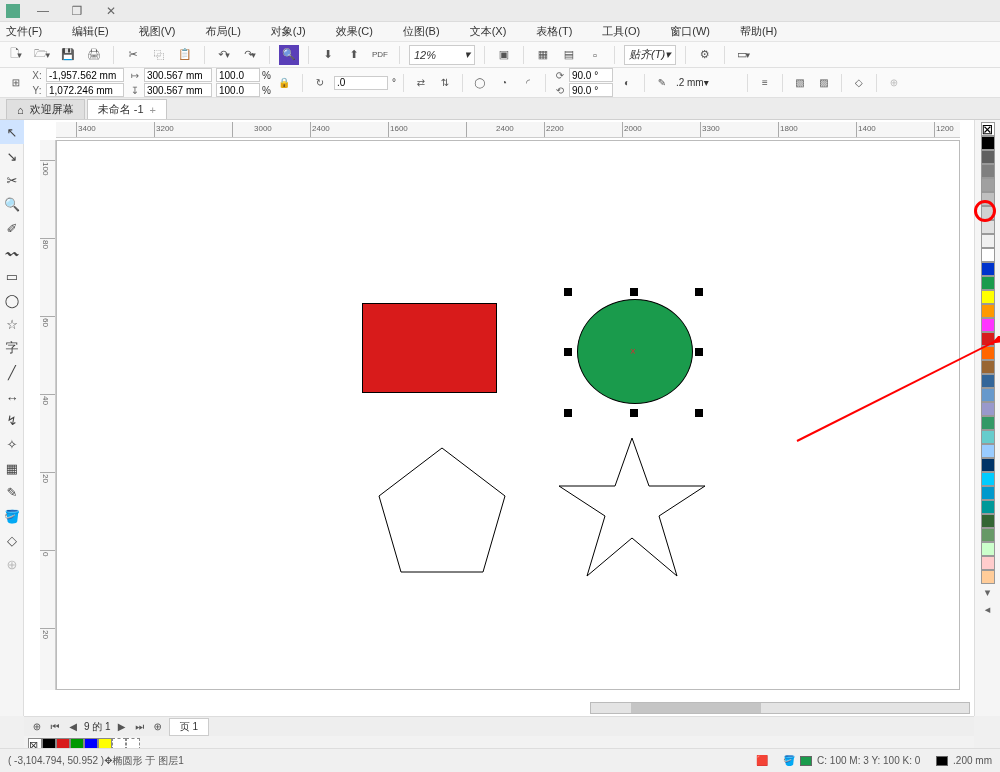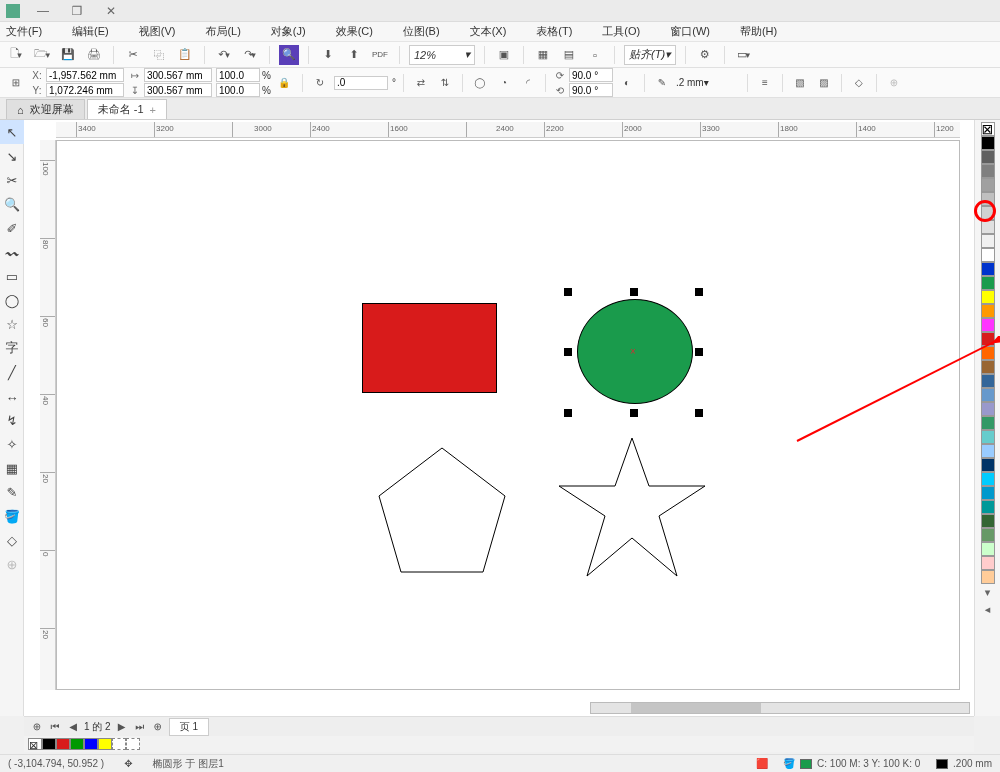--- a/index.html
+++ b/index.html
@@ -46,21 +46,21 @@
   .shape-star { position: absolute; left: 500px; top: 295px; }
   .annot-arrow { position: absolute; left: 550px; top: 195px; }
   .annot-circle { position: absolute; right: 4px; top: 200px; width: 22px; height: 22px; border: 3px solid red; border-radius: 50%; z-index: 50; }
   .pagetabs { height: 20px; background: #eee; display: flex; align-items: center; padding: 0 6px; gap: 4px; font-size: 10px; border-top: 1px solid #ddd; position: absolute; left: 24px; right: 26px; bottom: 36px; }
   .pagetabs .nav { width: 14px; height: 14px; display: flex; align-items: center; justify-content: center; color: #555; }
   .pagetabs .ptab { padding: 1px 10px; border: 1px solid #ccc; background: #fff; }
   .hsb { position: absolute; margin-left: auto; right: 4px; bottom: 2px; width: 380px; height: 12px; background: #e4e4e4; border: 1px solid #bbb; }
   .hsb .thumb { position: absolute; left: 40px; top: 0; width: 130px; height: 10px; background: #c5c5c5; }
   .minicolor { height: 16px; background: #f2f2f2; display: flex; align-items: center; gap: 0; padding-left: 4px; position: absolute; left: 24px; right: 26px; bottom: 20px; }
   .minicolor .msw { width: 14px; height: 12px; border: 1px solid #888; }
-  .statusbar { position: absolute; left: 0; right: 0; bottom: 0; height: 18px; background: #f0f0f0; border-top: 1px solid #ddd; display: flex; align-items: center; padding: 0 8px; font-size: 10px; color: #555; gap: 20px; }
+  .statusbar { position: absolute; left: 0; right: 0; bottom: 0; height: 24px; background: #f0f0f0; border-top: 1px solid #ddd; display: flex; align-items: center; padding: 0 8px; font-size: 10px; color: #555; }
   .statusbar .right { margin-left: auto; display: flex; align-items: center; gap: 14px; }
   .sb-sw { width: 12px; height: 10px; display: inline-block; border: 1px solid #666; vertical-align: middle; margin: 0 2px; }
   svg { display: block; }
   .arrow { font-size: 9px; color: #555; margin-left: -2px; }
 </style>
 </head>
 <body>
 
 <div class="titlebar">
   <span class="logo"></span>
@@ -347,21 +347,21 @@
   </div>
   <div class="hsb">
       <div class="thumb"></div>
     </div>
 </div>
 
 <div class="pagetabs">
   <span class="nav">⊕</span>
   <span class="nav">⏮</span>
   <span class="nav">◀</span>
-  <span>1 的 2</span>
+  <span>9 的 1</span>
   <span class="nav">▶</span>
   <span class="nav">⏭</span>
   <span class="nav">⊕</span>
   <span class="ptab">页 1</span>
 </div>
 
 <div class="minicolor">
   <div class="msw" style="background:#fff;">⊠</div>
   <div id="miniholder" style="display:flex;">
       <div class="msw" style="background: rgb(0, 0, 0);"></div>

